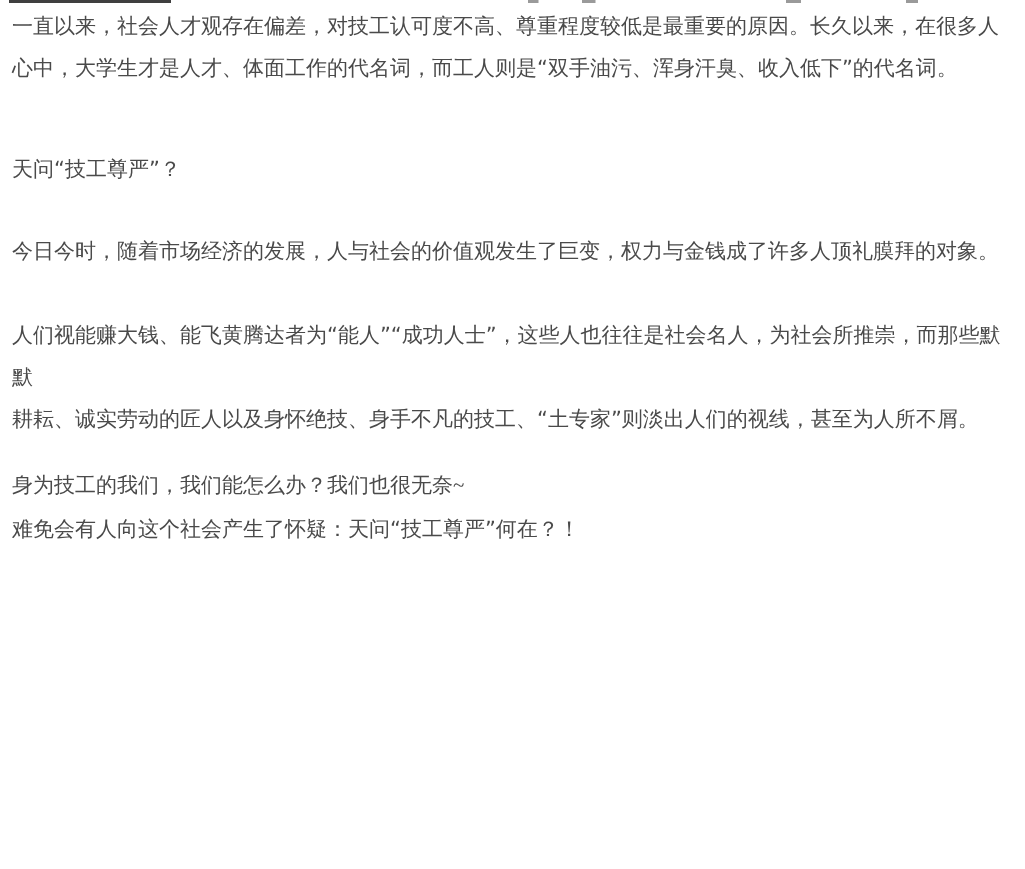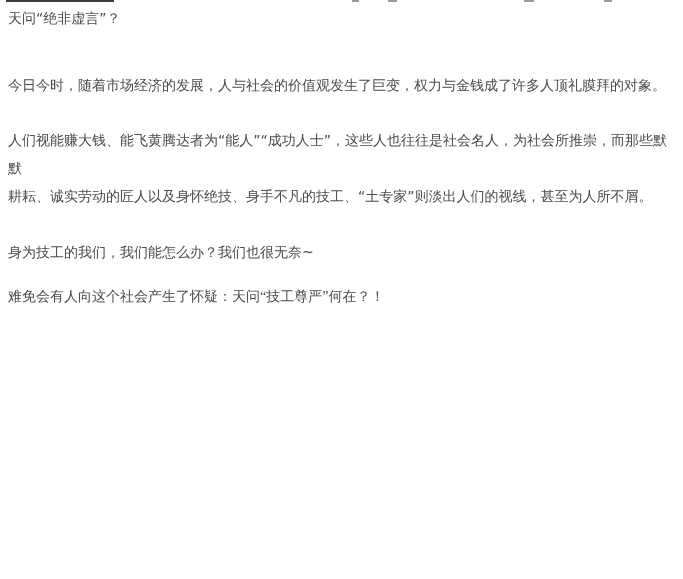--- a/index.html
+++ b/index.html
@@ -57,19 +57,21 @@
 </head>
 <body>
 
 <span class="top-clip frag-a"></span>
 <span class="top-clip frag frag-b"></span>
 <span class="top-clip frag frag-c"></span>
 <span class="top-clip frag frag-d"></span>
 <span class="top-clip frag frag-e"></span>
 
 <main class="article">
-    <p class="para">天问“绝非虚言”？</p>
+    <p class="para">一直以来，社会人才观存在偏差，对技工认可度不高、尊重程度较低是最重要的原因。长久以来，在很多人
+心中，大学生才是人才、体面工作的代名词，而工人则是“双手油污、浑身汗臭、收入低下”的代名词。</p>
+    <p class="para">天问“技工尊严”？</p>
     <p class="para">今日今时，随着市场经济的发展，人与社会的价值观发生了巨变，权力与金钱成了许多人顶礼膜拜的对象。</p>
     <p class="para">人们视能赚大钱、能飞黄腾达者为“能人”“成功人士”，这些人也往往是社会名人，为社会所推崇，而那些默默
 耕耘、诚实劳动的匠人以及身怀绝技、身手不凡的技工、“土专家”则淡出人们的视线，甚至为人所不屑。</p>
     <p class="para">身为技工的我们，我们能怎么办？我们也很无奈~</p>
     <p class="para">难免会有人向这个社会产生了怀疑：天问“技工尊严”何在？！</p>
   </main>
 
 </body></html>

